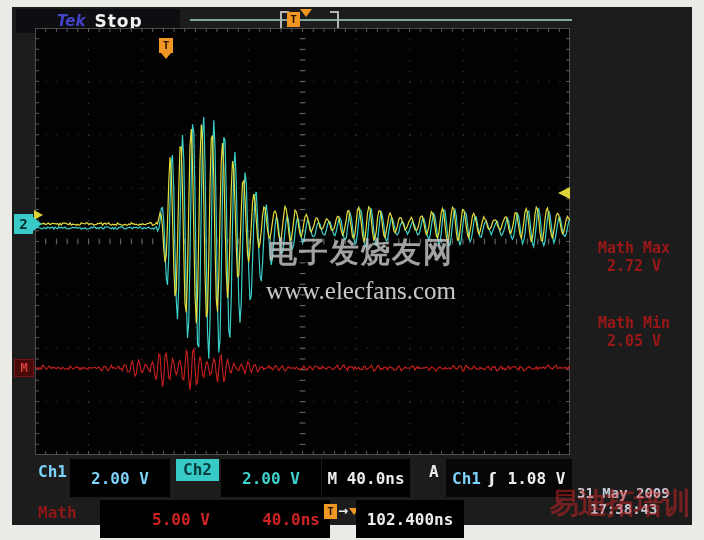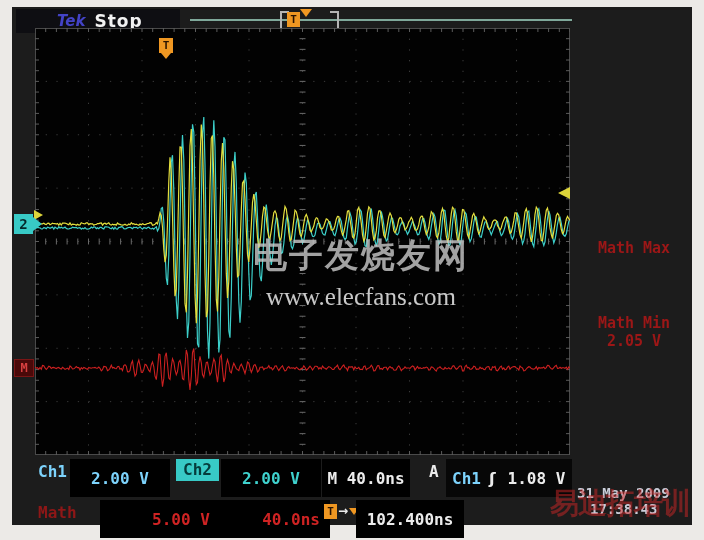--- a/index.html
+++ b/index.html
@@ -67,21 +67,21 @@
   .ticon .tb{width:13px;height:15px;background:#ef9722;color:#2b1400;
              font:bold 11px "DejaVu Sans Mono",monospace;text-align:center;line-height:15px;}
   .ticon .ar{color:#ececec;font:bold 12px "DejaVu Sans",sans-serif;margin:0 1px;}
   .ticon .tv{width:0;height:0;border-left:5px solid transparent;border-right:5px solid transparent;
              border-top:7px solid #ef9722;}
 
   .dt{position:absolute;color:#c9cdd9;font:bold 14px "DejaVu Sans Mono",monospace;}
 
   
   .wm-c{position:absolute;left:236px;top:226px;width:226px;text-align:center;pointer-events:none;}
-  .wm-c .t{font-family:"DejaVu Serif",serif;font-weight:bold;font-size:34px;
+  .wm-c .t{font-family:"DejaVu Serif",serif;font-weight:bold;font-size:29px;
            color:rgba(198,198,198,0.82);letter-spacing:2px;white-space:nowrap;}
   .wm-c .u{font-family:Liberation Serif, serif;font-size:25px;color:rgba(228,228,228,0.88);
            margin-top:4px;letter-spacing:0px;}
   .wm-logo{position:absolute;left:550px;top:484px;width:150px;font-weight:bold;font-size:29px;
            color:rgba(206,38,38,0.5);letter-spacing:-1px;white-space:nowrap;pointer-events:none;}
   .wm-tag{position:absolute;left:549px;top:515px;color:#cb2626;font-weight:bold;font-size:15px;
           letter-spacing:1px;white-space:nowrap;pointer-events:none;}
 </style>
 </head>
 <body>
@@ -393,20 +393,21 @@
         </svg>
     </div>
     <div class="tflag">T</div>
     <div class="tlevel"></div>
 
     <div class="m-ch1peek"></div>
     <div class="m-ch2">2</div>
     <div class="m-math">M</div>
 
     <div class="meas" style="top:232px">Math Max</div>
+    <div class="meas" style="top:250px">2.72 V</div>
     <div class="meas" style="top:307px">Math Min</div>
     <div class="meas" style="top:325px">2.05 V</div>
 
     <span class="sb yel" style="position:absolute;left:26px;top:455px">Ch1</span>
     <div class="blackbox yel" style="left:58px;top:452px;width:100px">2.00 V</div>
     <div class="ch2box">Ch2</div>
     <div class="blackbox cya" style="left:209px;top:452px;width:100px">2.00 V</div>
     <div class="blackbox wht" style="left:310px;top:452px;width:88px">M 40.0ns</div>
     <span class="sb wht" style="position:absolute;left:417px;top:455px">A</span>
     <div class="blackbox" style="left:434px;top:452px;width:126px;justify-content:flex-start;background:#070707">

